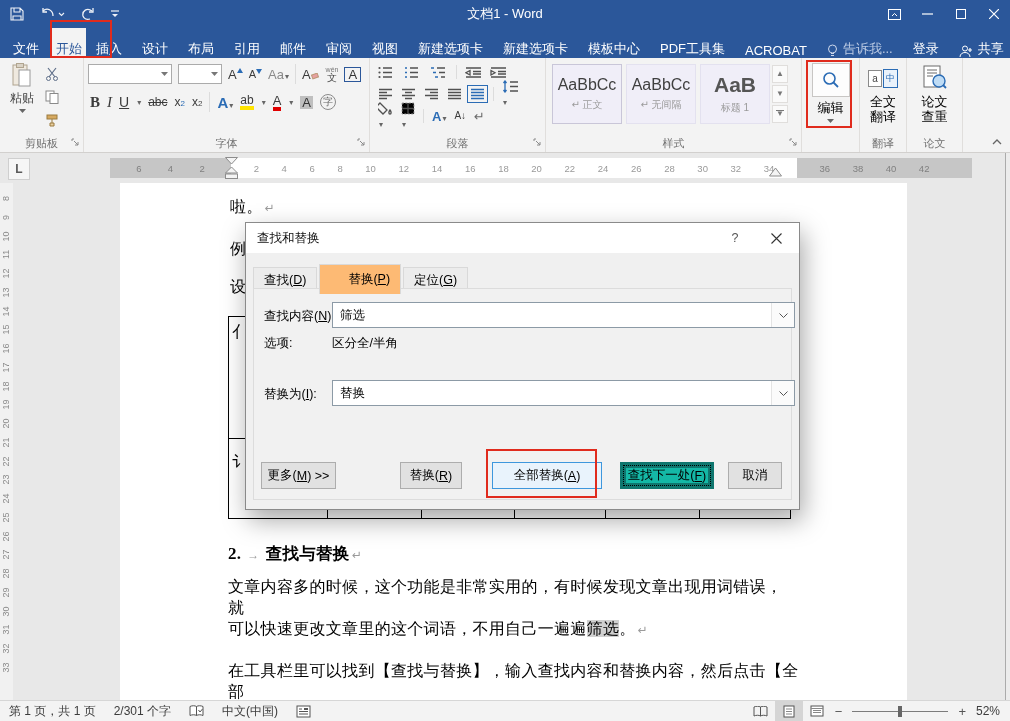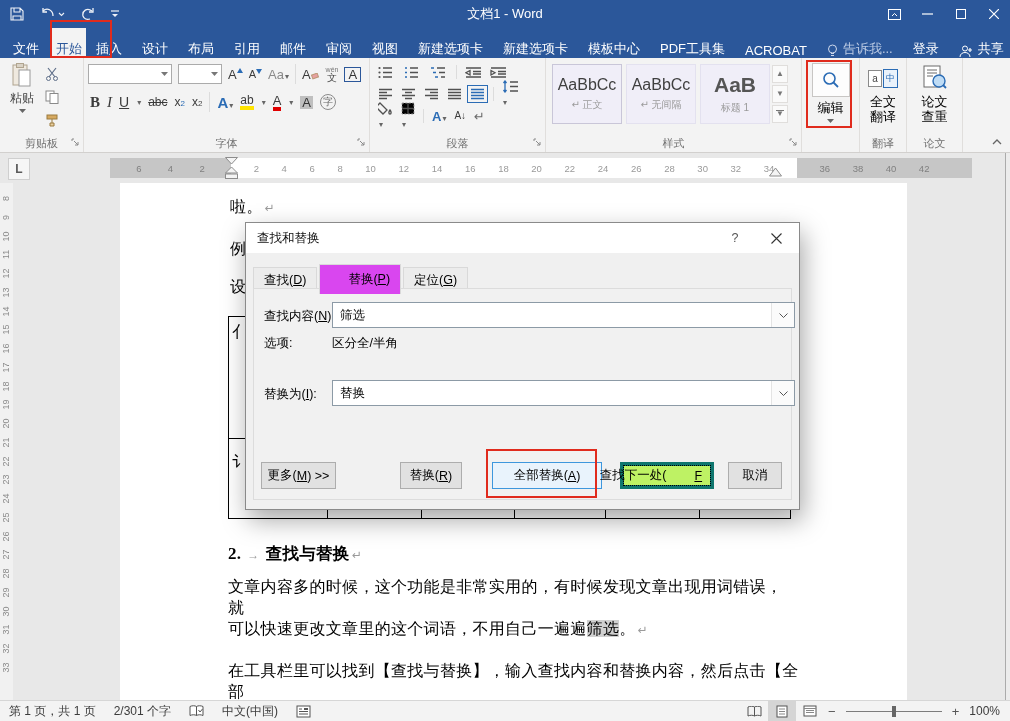--- a/index.html
+++ b/index.html
@@ -87,29 +87,29 @@
   .h2num { font-family:"Liberation Serif","DejaVu Serif",serif; font-weight:bold; font-size:17px; }
   .scrollbar { position:absolute; right:0; top:0; bottom:0; width:5px; background:#ececec; border-left:1px solid #ababab; }
 
   
   .dlg { position:absolute; left:245px; top:222px; width:555px; height:288px; background:#f0f0f0; border:1px solid #8a8a8a; box-shadow:3px 10px 24px rgba(0,0,0,.35); z-index:30; font-size:12.5px; }
   .dlg-title { height:30px; background:#fff; display:flex; align-items:center; padding-left:11px; color:#111; }
   .dlg-tbs { display:flex; margin-left:auto; }
   .dlg-tbtn { width:38px; height:30px; display:flex; align-items:center; justify-content:center; color:#555; }
   .dtabs { position:absolute; left:7px; top:41px; display:flex; align-items:flex-end; }
   .dtab { padding:4px 10px 5px 10px; background:#ececec; border:1px solid #d9d9d9; border-bottom:none; margin-right:2px; position:relative; }
-  .dtab.active { background:#d946ef; padding-top:6px; padding-bottom:6px; z-index:2;padding-left:28px; }
+  .dtab.active { background:#fdba74; padding-top:6px; padding-bottom:6px; z-index:2;padding-left:28px; }
   .dpage { position:absolute; left:7px; top:65px; width:539px; height:212px; border:1px solid #dcdcdc; background:#f1f1f1; }
   .dlbl { position:absolute; color:#000; }
   .dcombo { position:absolute; height:26px; background:#fff; border:1px solid #8c9aa6; display:flex; }
   .dcombo .dval { flex:1; padding:4px 7px; }
   .dcombo .ddbtn { width:23px; display:flex; align-items:center; justify-content:center; border-left:1px solid #e4e4e4; background:#fbfbfb; }
   .dbtn { position:absolute; height:27px; background:#e1e1e1; border:1px solid #adadad; display:flex; align-items:center; justify-content:center; white-space:nowrap; }
   .dbtn.hlb { background:#e9f3fc; border:1px solid #3e97dd; }
-  .dbtn.def { background:#bef264; border:4px solid #0f766e; outline:1px dotted #000; outline-offset:-4px;gap:28px; }
+  .dbtn.def { background:#14b8a6; border:6px solid #0f766e; outline:1px dotted #000; outline-offset:-4px; }
   .mn { text-decoration:underline; }
 
   
   .anno { position:absolute; border:2px solid #e02b1d; z-index:40; background:transparent; }
 
   
   .statusbar { position:absolute; left:0; right:0; bottom:0; height:21px; background:#f3f3f3; border-top:1px solid #d6d6d6; display:flex; align-items:center; font-size:12px; color:#3c3c3c; }
   .sitem { display:flex; align-items:center; gap:4px; padding:0 9px; height:100%; }
   .sright { margin-left:auto; display:flex; align-items:center; height:100%; }
   .viewbtn { width:28px; height:21px; display:flex; align-items:center; justify-content:center; }
@@ -786,17 +786,17 @@
             <rect x="1" y="1" width="12" height="10" fill="#fff" stroke="#555"></rect>
             <path d="M1 3.5h12M3 5.5h8M3 7.5h8" stroke="#888"></path>
           </svg>
       </span>
       <span class="zsign"><span>−</span></span>
       <span class="ztrack">
           <span class="line"></span>
           <span class="thumb"></span>
         </span>
       <span class="zsign"><span>+</span></span>
-      <span class="zpct"><span>100%</span></span>
+      <span class="zpct"><span>52%</span></span>
     </div>
   </div>
 
 </div>
 
 </body></html>

